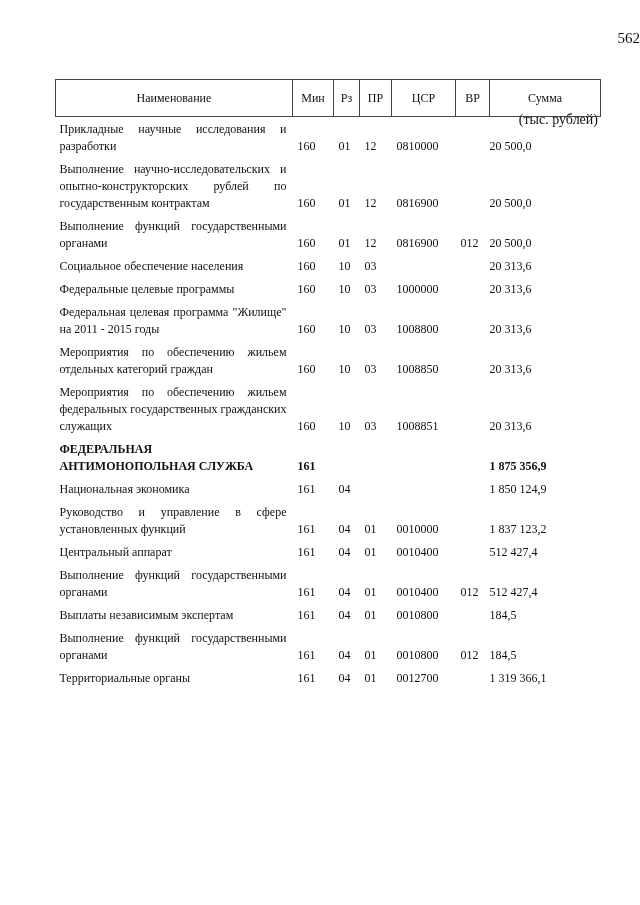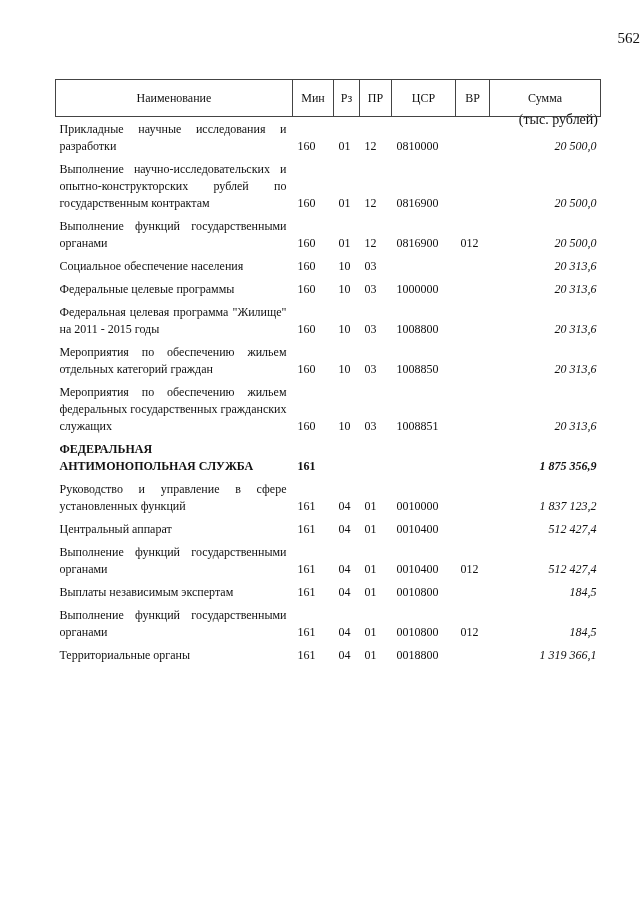--- a/index.html
+++ b/index.html
@@ -31,21 +31,21 @@
   thead th {
     border: 1px solid #444; font-weight: normal;
     height: 36px; padding: 0; text-align: center; vertical-align: middle;
   }
   tbody td {
     padding: 0; vertical-align: bottom; line-height: 17px;
   }
   tbody tr td { padding-top: 4px; padding-bottom: 2px; }
   td.name { text-align: justify; text-align-last: left; padding-left: 4px; padding-right: 6px; }
   td.code { text-align: left; padding-left: 5px; }
-  td.sum  { text-align: right; padding-right: 4px; font-style: italic; }
+  td.sum  { text-align: left; padding-right: 4px; }
   tr.bold td { font-weight: bold; }
 </style>
 </head>
 <body>
 
 <div class="page-number">562</div>
 <div class="units">(тыс. рублей)</div>
 
 <table class="budget">
   <colgroup>
@@ -144,20 +144,29 @@
       <tr class="bold">
         <td class="name">ФЕДЕРАЛЬНАЯ АНТИМОНОПОЛЬНАЯ СЛУЖБА</td>
         <td class="code">161</td>
         <td class="code"></td>
         <td class="code"></td>
         <td class="code"></td>
         <td class="code"></td>
         <td class="sum">1 875 356,9</td>
       </tr>
       <tr>
+        <td class="name">Национальная экономика</td>
+        <td class="code">161</td>
+        <td class="code">04</td>
+        <td class="code"></td>
+        <td class="code"></td>
+        <td class="code"></td>
+        <td class="sum">1 850 124,9</td>
+      </tr>
+      <tr>
         <td class="name">Руководство и управление в сфере установленных функций</td>
         <td class="code">161</td>
         <td class="code">04</td>
         <td class="code">01</td>
         <td class="code">0010000</td>
         <td class="code"></td>
         <td class="sum">1 837 123,2</td>
       </tr>
       <tr>
         <td class="name">Центральный аппарат</td>
@@ -193,18 +202,18 @@
         <td class="code">01</td>
         <td class="code">0010800</td>
         <td class="code">012</td>
         <td class="sum">184,5</td>
       </tr>
       <tr>
         <td class="name">Территориальные органы</td>
         <td class="code">161</td>
         <td class="code">04</td>
         <td class="code">01</td>
-        <td class="code">0018800</td>
+        <td class="code">0012700</td>
         <td class="code"></td>
         <td class="sum">1 319 366,1</td>
       </tr>
     </tbody>
 </table>
 
 </body></html>

